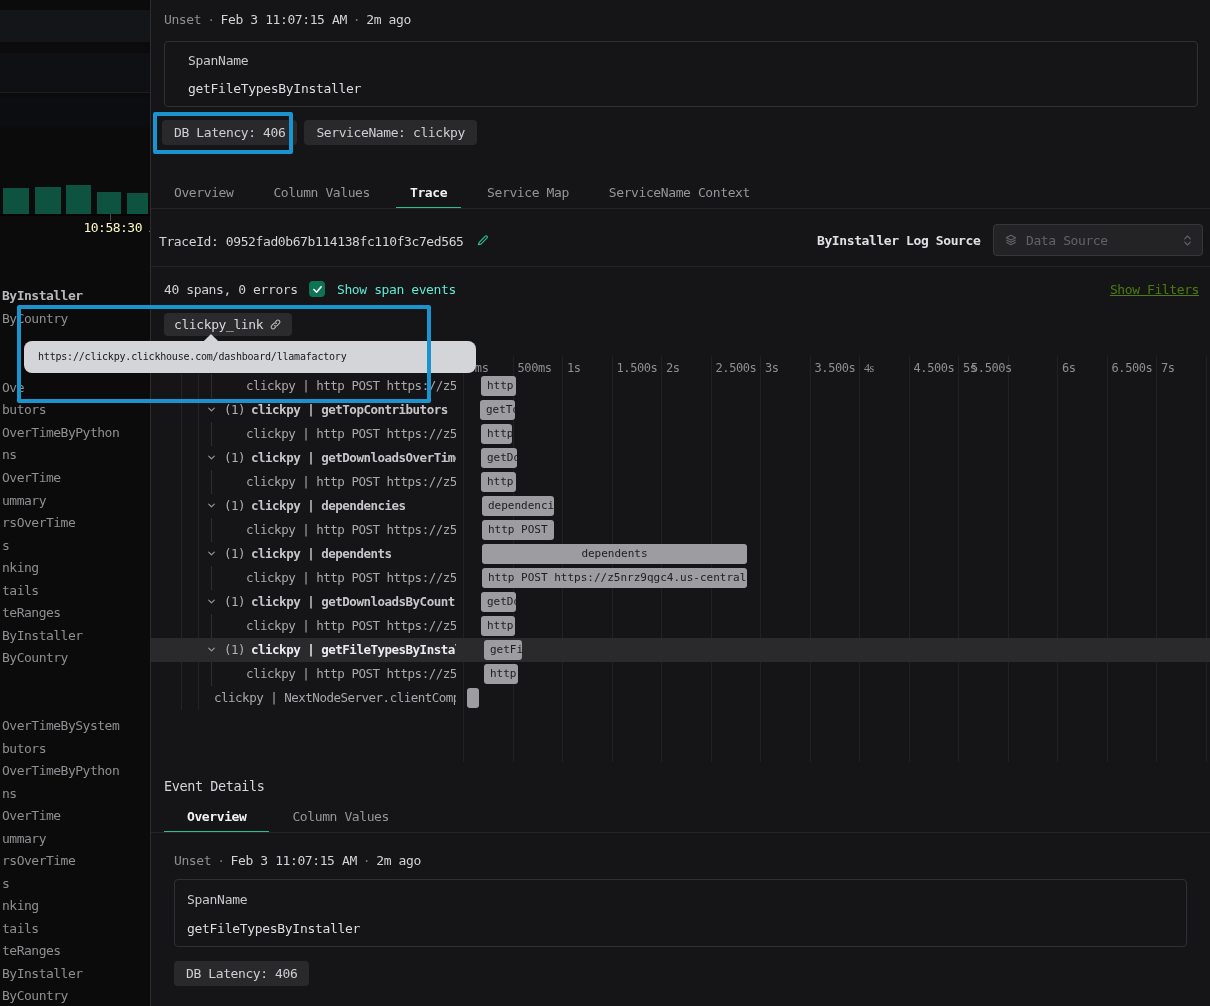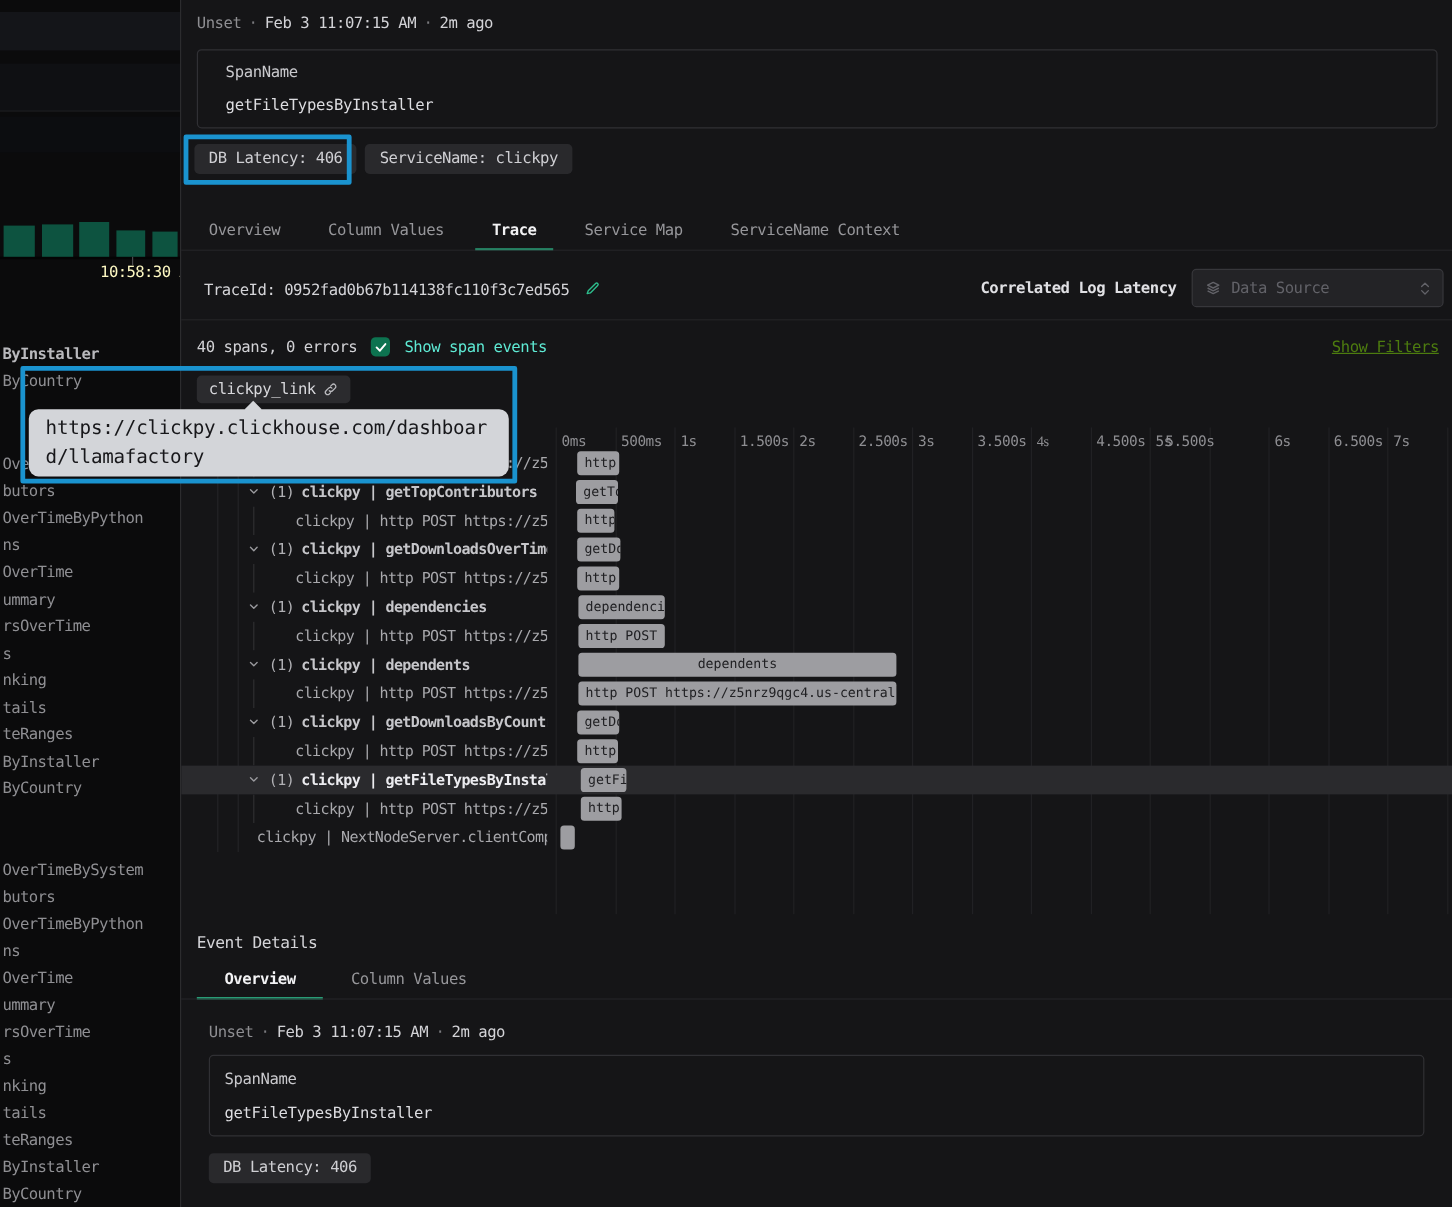--- a/index.html
+++ b/index.html
@@ -32,21 +32,21 @@
   .span-box .val{margin-top:13px;font-size:13px;letter-spacing:-.3px;color:#dddde1;}
   .badge-row{position:absolute;left:11px;top:120px;display:flex;gap:7px;}
   .badge{background:#29292c;border-radius:4px;padding:5px 12px;font-size:13px;letter-spacing:-.4px;color:#cfcfd3;white-space:nowrap;}
 
   .tabs{position:absolute;left:9px;right:0;top:178px;height:31px;display:flex;gap:12px;}
   .tabs-divider{position:absolute;left:0;right:0;top:208px;height:1px;background:#242427;}
   .tab{padding:0 14px;line-height:30px;font-size:13px;letter-spacing:-.4px;color:#96969a;position:relative;cursor:pointer;}
   .tab.active{color:#f2f2f4;font-weight:700;}
   .tab.active::after{content:"";position:absolute;left:0;right:0;bottom:0;height:2px;background:var(--accent);}
 
-  .trace-id{position:absolute;left:19px;top:233px;font-size:13px;letter-spacing:-.4px;color:#d4d4d8;display:flex;align-items:center;gap:12px;}
+  .trace-id{position:absolute;left:8px;top:233px;font-size:13px;letter-spacing:-.4px;color:#d4d4d8;display:flex;align-items:center;gap:12px;}
   .accent{color:var(--accent);}
   .corr-label{position:absolute;left:666px;top:233px;font-size:13px;letter-spacing:-.4px;font-weight:700;color:#e0e0e4;}
   .select{position:absolute;left:842px;top:224px;width:210px;height:32px;background:#232326;border:1px solid #37373b;border-radius:4px;display:flex;align-items:center;gap:8px;padding:0 10px;cursor:pointer;}
   .select .ph{flex:1;font-size:13px;letter-spacing:-.4px;color:#626268;}
   .divider1{position:absolute;left:0;right:0;top:266px;height:1px;background:#232326;}
 
   .summary{position:absolute;left:13px;top:282px;font-size:13px;letter-spacing:-.4px;color:#d2d2d6;}
   .checkbox{position:absolute;left:158px;top:281px;width:16px;height:16px;background:#0d7350;border-radius:4px;display:flex;align-items:center;justify-content:center;cursor:pointer;}
   .cb-label{position:absolute;left:186px;top:282px;font-size:13px;letter-spacing:-.4px;color:#5eead4;}
   .show-filters{position:absolute;right:11px;top:282px;font-size:13px;letter-spacing:-.4px;color:#4d7c0f;text-decoration:underline;cursor:pointer;}
@@ -80,21 +80,21 @@
   .etab.active::after{content:"";position:absolute;left:0;right:0;bottom:0;height:2px;background:var(--accent);}
   .emeta{position:absolute;left:23px;top:853px;font-size:13px;letter-spacing:-.4px;color:#8e8e92;white-space:nowrap;}
   .emeta .bright{color:#d3d3d7;}
   .emeta .sep{color:#7a7a7e;padding:0 6px;}
   .espan-box{position:absolute;left:23px;right:23px;top:879px;height:68px;border:1px solid #303034;border-radius:4px;padding:12px 12px;}
   .espan-box .lbl{font-size:13px;letter-spacing:-.3px;color:#c9c9cd;}
   .espan-box .val{margin-top:14px;font-size:13px;letter-spacing:-.3px;color:#dddde1;}
   .ebadge{position:absolute;left:23px;top:961px;background:#29292c;border-radius:4px;padding:5px 12px;font-size:13px;letter-spacing:-.4px;color:#cfcfd3;}
 
   
-  .tooltip{position:absolute;left:24px;top:341px;width:400px;background:#d3d5d9;border-radius:8px;padding:4px 14px;font-size:16px;line-height:24px;letter-spacing:-.2px;color:#17171a;word-break:break-all;z-index:30;}
+  .tooltip{position:absolute;left:24px;top:341px;width:452px;background:#d3d5d9;border-radius:8px;padding:4px 14px;font-size:10px;line-height:24px;letter-spacing:-.2px;color:#17171a;word-break:break-all;z-index:30;}
   .tooltip::before{content:"";position:absolute;top:-5px;left:182px;width:10px;height:10px;background:#d3d5d9;transform:rotate(45deg);}
   .hbox{position:absolute;border:4px solid var(--hlbox);border-radius:2px;z-index:40;pointer-events:none;}
   .hbox1{left:153px;top:112px;width:140px;height:42px;}
   .hbox2{left:17px;top:305px;width:414px;height:98px;}
 </style>
 </head>
 <body>
 
 <div class="stage">
 
@@ -170,21 +170,21 @@
     <div class="tabs-divider"></div>
 
     <div class="trace-id">
       <span>TraceId: 0952fad0b67b114138fc110f3c7ed565</span>
       <span class="accent">
         <svg width="14" height="14" viewBox="0 0 24 24" fill="none" stroke="currentColor" stroke-width="2" stroke-linecap="round" stroke-linejoin="round">
             <path d="M4 20l4.5-1L19 8.5a2.1 2.1 0 0 0-3-3L5.5 16 4 20z"></path>
           </svg>
       </span>
     </div>
-    <div class="corr-label">Correlated Log Latency</div>
+    <div class="corr-label">ByInstaller Log Source</div>
     <div class="select">
       <span style="line-height:0;">
         <svg width="14" height="14" viewBox="0 0 24 24" fill="none" stroke="#626268" stroke-width="2" stroke-linejoin="round">
             <path d="M12 4l8 4-8 4-8-4 8-4z"></path>
             <path d="M4 12l8 4 8-4"></path>
             <path d="M4 16l8 4 8-4"></path>
           </svg>
       </span>
       <span class="ph">Data Source</span>
       <span style="line-height:0;">

